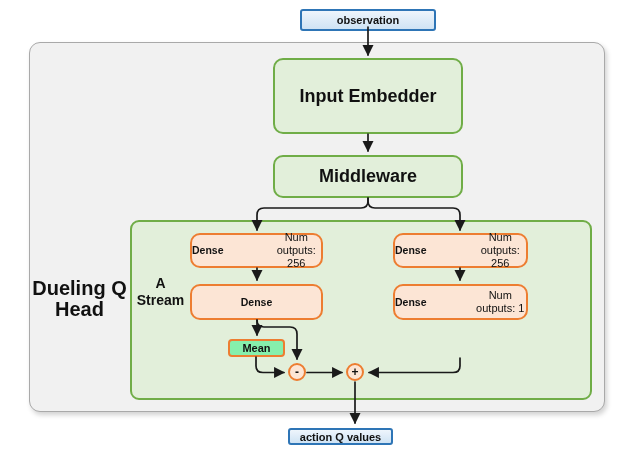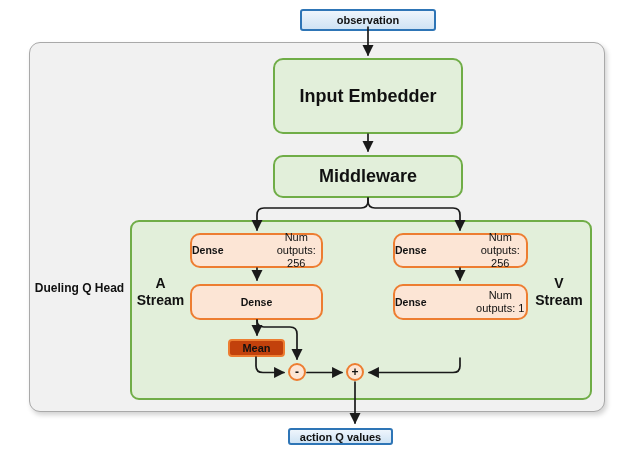--- a/index.html
+++ b/index.html
@@ -25,29 +25,29 @@
     background:#e2efda;border:2px solid #70ad47;border-radius:10px;
     font-weight:bold;font-size:18px;z-index:2;
   }
   .layer{
     background:#fce5d5;border:2px solid #ed7d31;border-radius:10px;
     z-index:2;
   }
   .layer .t{font-weight:bold;font-size:10.5px;line-height:13px;}
   .layer .s{font-size:11px;line-height:13px;padding-left:48px;}
   .layer-sm{
-    background:#c2410c;border:2px solid #ed7d31;border-radius:4px;
+    background:#86efac;border:2px solid #ed7d31;border-radius:4px;
     font-weight:bold;font-size:11px;z-index:2;
   }
   .op{
     background:#fce5d5;border:2px solid #ed7d31;border-radius:50%;
     width:18px;height:18px;font-weight:bold;font-size:12px;line-height:1;z-index:2;
   }
   .side-label{font-weight:bold;text-align:center;z-index:2;}
-  .lbl-head{font-size:12px;line-height:21px;}
+  .lbl-head{font-size:20px;line-height:21px;}
   .lbl-stream{font-size:14px;line-height:17px;}
   svg.wires{position:absolute;left:0;top:0;z-index:3;pointer-events:none;}
 </style>
 </head>
 <body>
 
 <div class="canvas">
 
   <div class="abs container-outer" style="left:29px;top:42px;width:576px;height:370px;"></div>
 
@@ -66,23 +66,20 @@
   <div class="abs container-inner" style="left:130px;top:220px;width:462px;height:180px;"></div>
 
   <div class="abs side-label lbl-head" style="left:31px;top:278px;width:97px;">
     <span>Dueling Q Head</span>
   </div>
 
   <div class="abs side-label lbl-stream" style="left:134px;top:275px;width:53px;">
     <span>A Stream</span>
   </div>
 
-  <div class="abs side-label lbl-stream" style="left:530px;top:275px;width:58px;">
-    <span>V Stream</span>
-  </div>
 
   <div class="abs box layer" style="left:190px;top:233px;width:133px;height:35px;">
     <div class="t">Dense</div>
     <div class="s">Num outputs: 256</div>
   </div>
 
   <div class="abs box layer" style="left:190px;top:284px;width:133px;height:36px;">
     <div class="t">Dense</div>
   </div>
 

